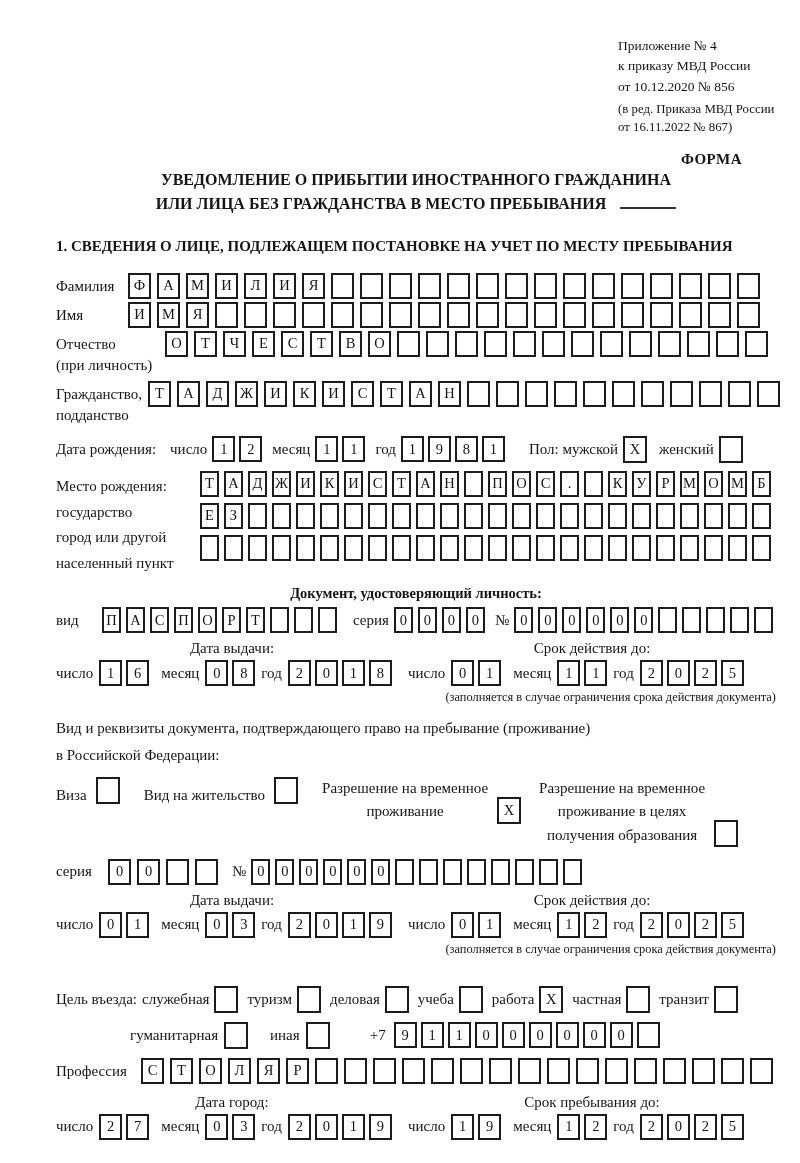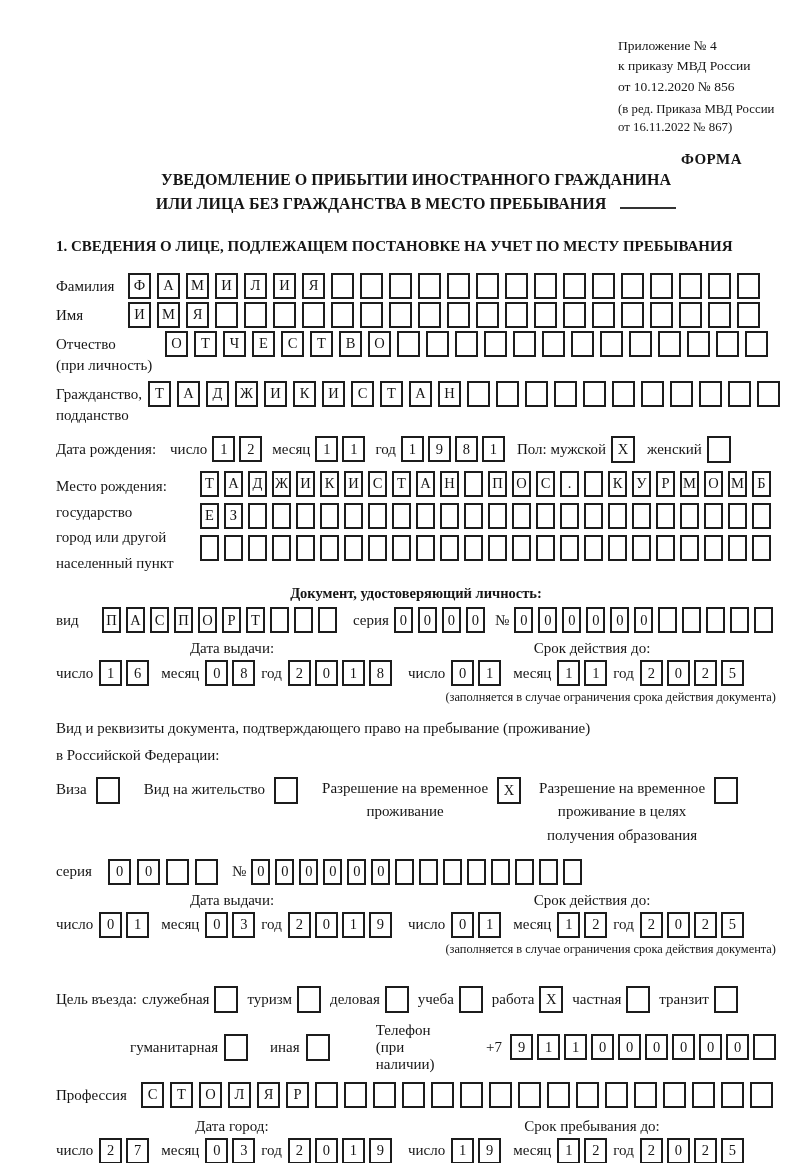--- a/index.html
+++ b/index.html
@@ -48,21 +48,21 @@
   .col-r{flex:1;}
   .dtitle{text-align:center;font-size:15px;margin-bottom:3px;}
   .col-r .dtitle{text-align:center;}
   .drow{display:flex;align-items:center;font-size:15px;}
   .dnote{font-size:12.4px;text-align:right;margin-top:4px;}
 
   .para{font-size:15px;line-height:1.8;margin-top:10px;}
 
   
   .permit-row{display:flex;align-items:flex-start;margin-top:8px;font-size:15px;}
-  .opt{display:flex;align-items:flex-start;gap:9px;}
+  .opt{display:flex;align-items:flex-end;gap:9px;}
   .opt .optlbl{padding-top:4px;}
   .optlines{text-align:center;line-height:1.55;}
   .m24{margin-left:24px;} .m18{margin-left:18px;}
 
   
   .purpose-row{display:flex;align-items:center;font-size:15px;margin-top:29px;}
   .purpose-row .plbl{margin-right:5px;}
   .purpose-row .cb{margin-right:9px;}
   .purpose-row .cb:last-child{margin-right:0;}
   .purpose2{display:flex;align-items:center;font-size:15px;margin-top:9px;margin-left:74px;}
@@ -226,21 +226,21 @@
         <span class="cell">1</span>
         <span class="cell">1</span>
       </div>
     <span class="mini-lbl">год</span>
     <div class="cells dt">
         <span class="cell">1</span>
         <span class="cell">9</span>
         <span class="cell">8</span>
         <span class="cell">1</span>
       </div>
-    <span class="mini-lbl" style="margin-left:12px;">
+    <span class="mini-lbl" style="margin-left:24px;">
       <span>Пол:</span>
       <span>мужской</span>
     </span>
     <span class="cell cb">X</span>
     <span class="mini-lbl" style="margin-left:12px;">женский</span>
     <span class="cell cb"></span>
   </div>
 
   <div class="frow" style="margin-top:8px;">
     <span class="flabel w144" style="line-height:1.72;">
@@ -540,21 +540,20 @@
     <span class="cell cb"></span>
     <span class="plbl">транзит</span>
     <span class="cell cb"></span>
   </div>
 
   <div class="purpose2">
     <span class="plbl">гуманитарная</span>
     <span class="cell cb"></span>
     <span class="plbl" style="margin-left:10px;">иная</span>
     <span class="cell cb"></span>
-    <span class="phone-lbl">Телефон (при наличии)</span>
     <span class="phone-pre">+7</span>
     <div class="cells dt">
         <span class="cell">9</span>
         <span class="cell">1</span>
         <span class="cell">1</span>
         <span class="cell">0</span>
         <span class="cell">0</span>
         <span class="cell">0</span>
         <span class="cell">0</span>
         <span class="cell">0</span>

